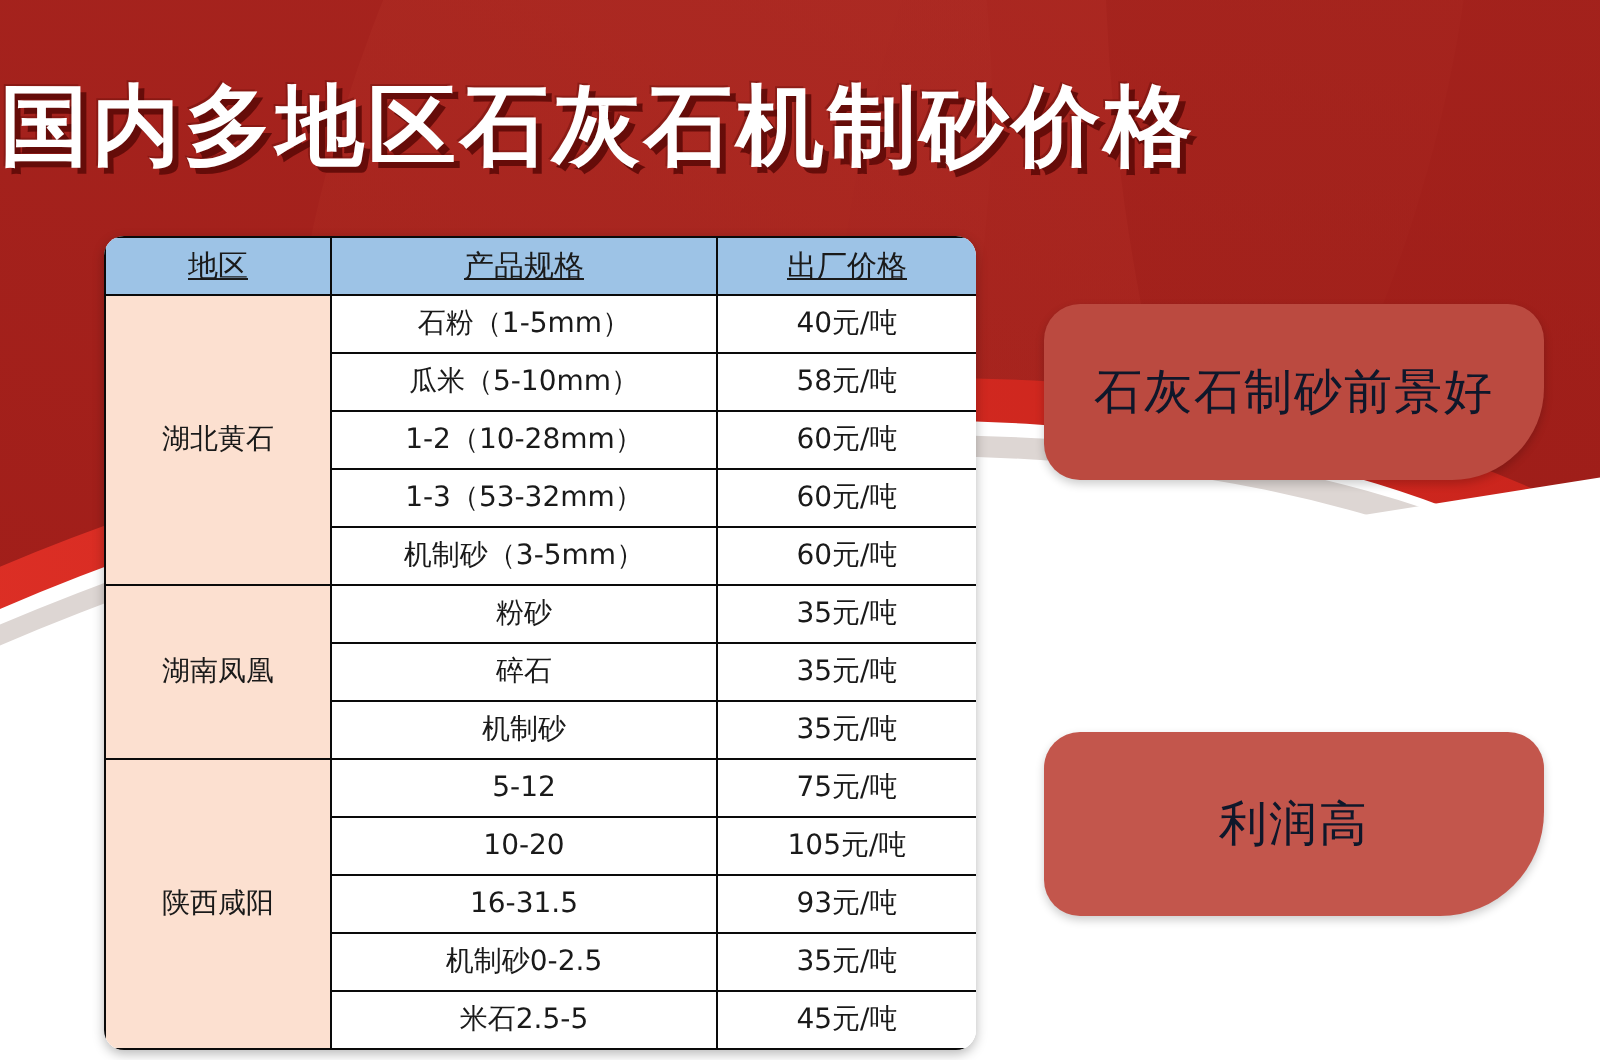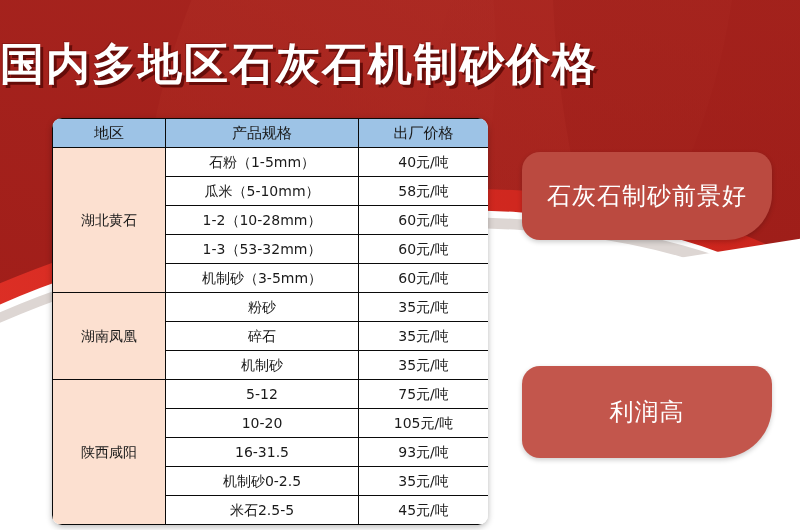--- a/index.html
+++ b/index.html
@@ -80,34 +80,34 @@
     border-collapse:collapse;width:436px;
     table-layout:fixed;background:#ffffff;
   }
   table.pricetable td,table.pricetable th{
     border:1px solid #0a0a0a;
     height:28px;line-height:28px;padding:0;
     text-align:center;vertical-align:middle;
     font-size:14px;color:#1a1a1a;font-weight:normal;
   }
   table.pricetable thead th{
-    background:#9dc3e6;font-size:15px;height:28px;line-height:28px;
+    background:#9dc3e6;font-size:15px;height:28px;line-height:28px;text-decoration:underline;
   }
   col.c1{width:113px;} col.c2{width:193px;} col.c3{width:130px;}
   td.region{
     background:#fce0d0;font-size:15px;
   }
   td.spec{background:#ffffff;}
   td.price{background:#ffffff;}
 
   
   .badge{
     position:absolute;
     display:flex;align-items:center;justify-content:center;
-    color:#ffffff;font-size:24px;letter-spacing:1px;
+    color:#0f172a;font-size:24px;letter-spacing:1px;
     border-radius:14px;
     box-shadow:0 2px 5px rgba(0,0,0,.2);
     white-space:nowrap;
   }
   .badge1{
     left:522px;top:152px;width:250px;height:88px;
     background:#bb4a40;
     border-radius:18px 18px 46px 18px;
   }
   .badge2{

